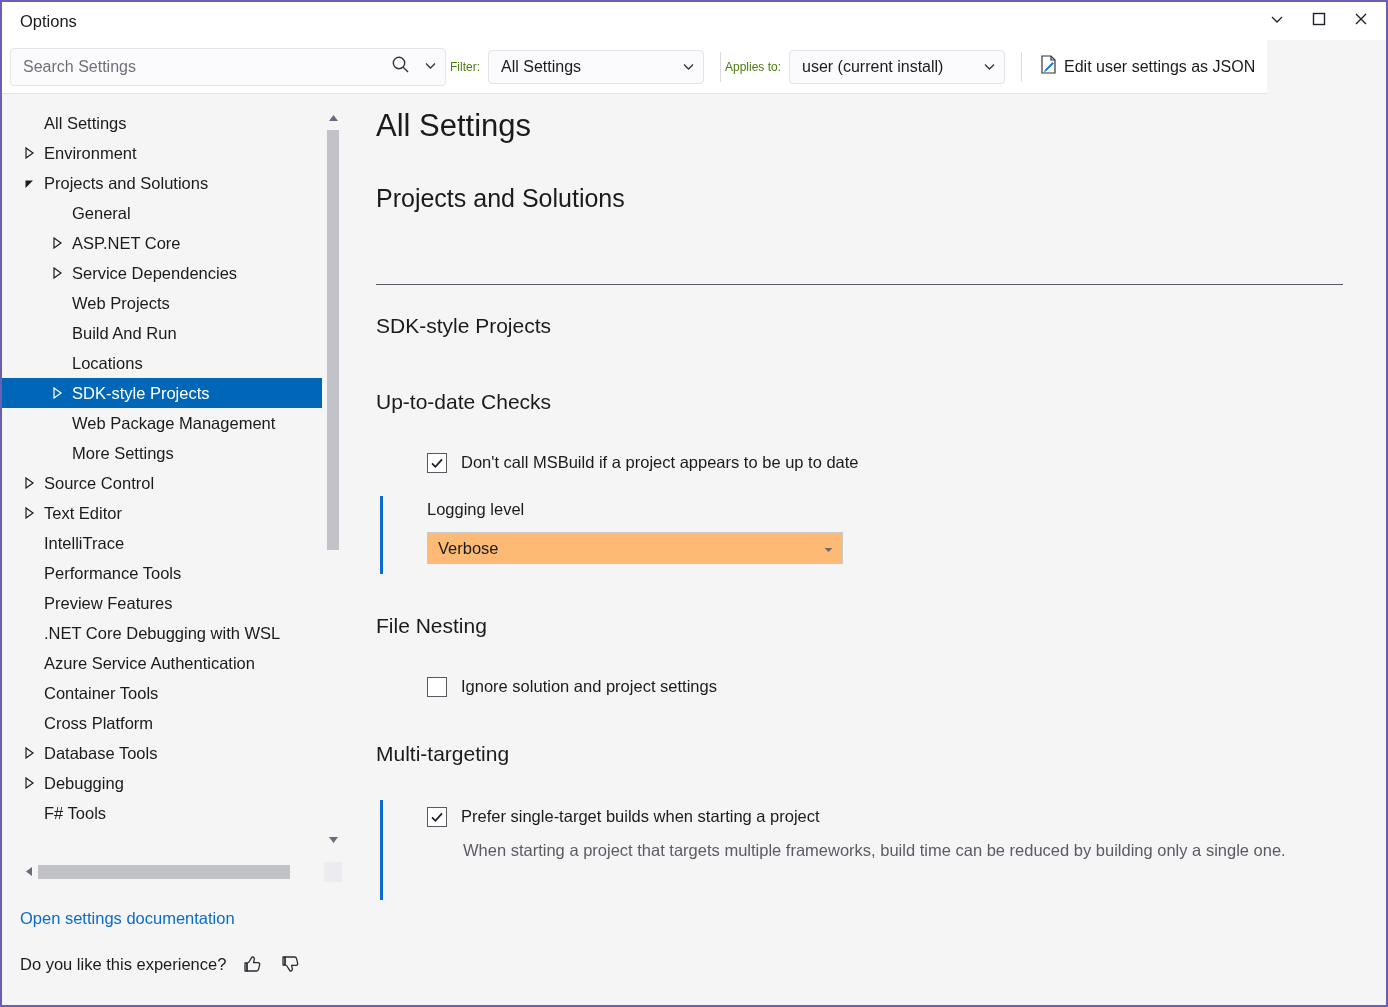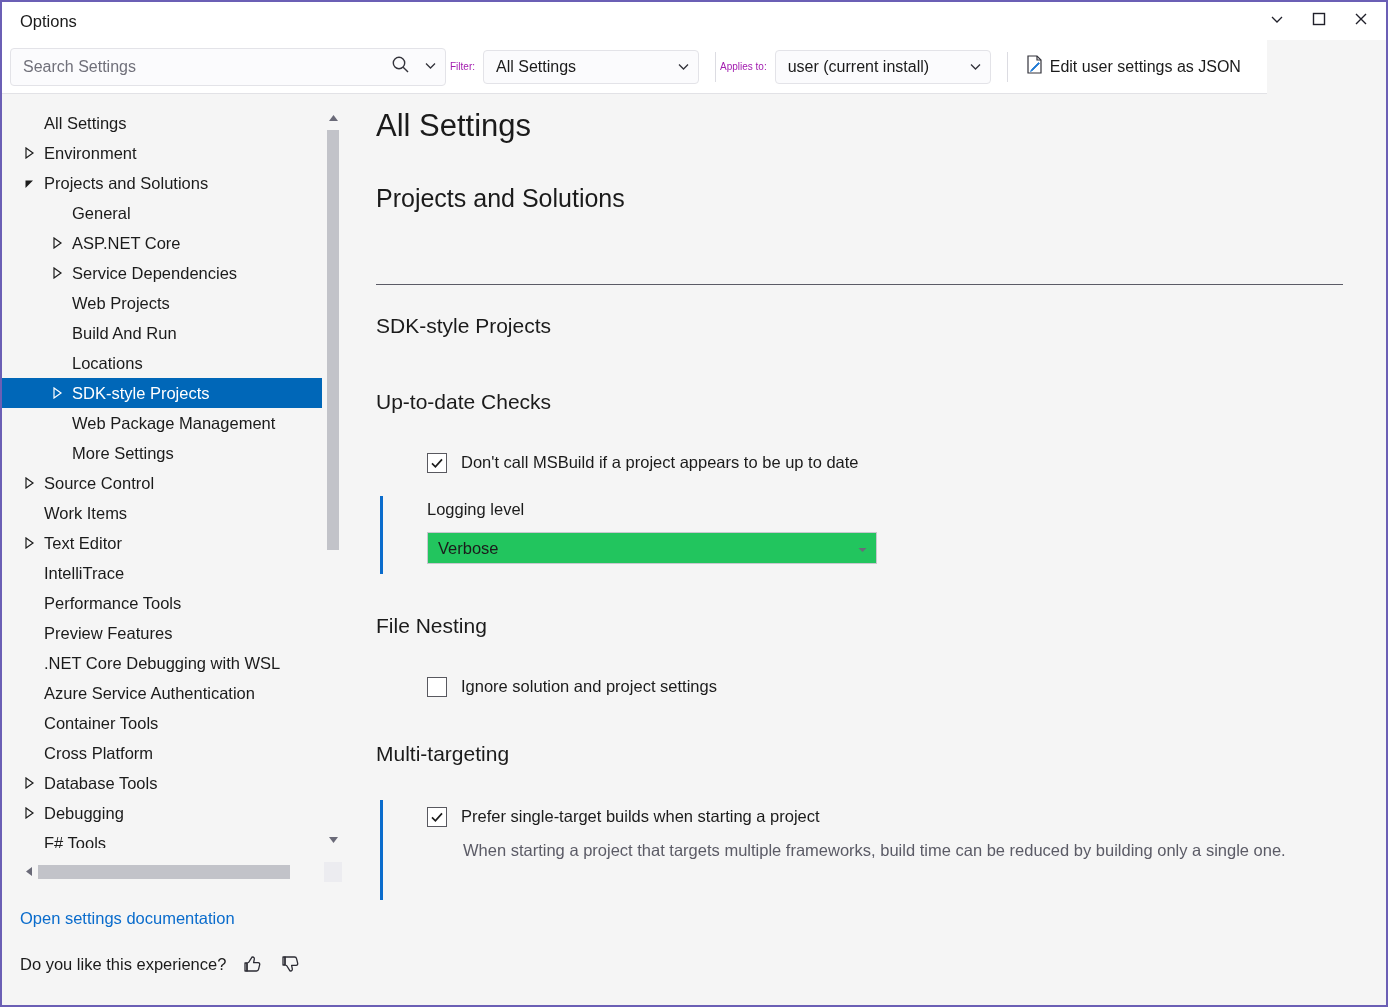--- a/index.html
+++ b/index.html
@@ -64,21 +64,21 @@
     font-size: 16px;
     color: #1b1b1b;
     padding-left: 12px;
   }
   .search-input::placeholder { color: #70707a; }
   .search-icon-btn, .search-chevron-btn {
     width: 30px; height: 36px;
     display: flex; align-items: center; justify-content: center;
   }
   .tb-label {
-    font-size: 10px; color: #a21caf;
+    font-size: 12px; color: #4d7c0f;
     margin-left: 4px; margin-right: 8px;
     white-space: nowrap;
   }
   .tb-select {
     height: 34px;
     background: #fbfbfd;
     border: 1px solid #e3e3e8;
     border-radius: 4px;
     display: flex; align-items: center;
     padding: 0 8px 0 12px;
@@ -242,22 +242,22 @@
   .accent-bar {
     position: absolute; width: 3px; background: #0a6ccc;
   }
 
   .field-label {
     position: absolute; left: 68px; top: 406px;
     font-size: 16.5px; font-weight: normal; color: #1b1b1b;
   }
   .combo {
     position: absolute; left: 68px; top: 438px;
-    width: 450px; height: 32px;
-    background: #22c55e;
+    width: 416px; height: 32px;
+    background: #fdba74;
     border: 1px solid #c8c8cf;
     display: flex; align-items: center;
     padding: 0 8px 0 10px;
     font-size: 16.5px; color: #1b1b1b;
     cursor: pointer;
   }
   .combo .combo-val { flex: 1; }
   .desc-text {
     position: absolute; left: 104px; top: 742px;
     width: 880px;
@@ -429,24 +429,20 @@
           </div>
           <div class="tree-item lvl0">
             <span class="expander">
               <svg width="11" height="12" viewBox="0 0 11 12">
                 <path d="M2 1 L9 6 L2 11 Z" fill="none" stroke="currentColor" stroke-width="1.2"></path>
               </svg>
             </span>
             <span class="tlabel">Source Control</span>
           </div>
           <div class="tree-item lvl0">
-            <span class="expander"></span>
-            <span class="tlabel">Work Items</span>
-          </div>
-          <div class="tree-item lvl0">
             <span class="expander">
               <svg width="11" height="12" viewBox="0 0 11 12">
                 <path d="M2 1 L9 6 L2 11 Z" fill="none" stroke="currentColor" stroke-width="1.2"></path>
               </svg>
             </span>
             <span class="tlabel">Text Editor</span>
           </div>
           <div class="tree-item lvl0">
             <span class="expander"></span>
             <span class="tlabel">IntelliTrace</span>

